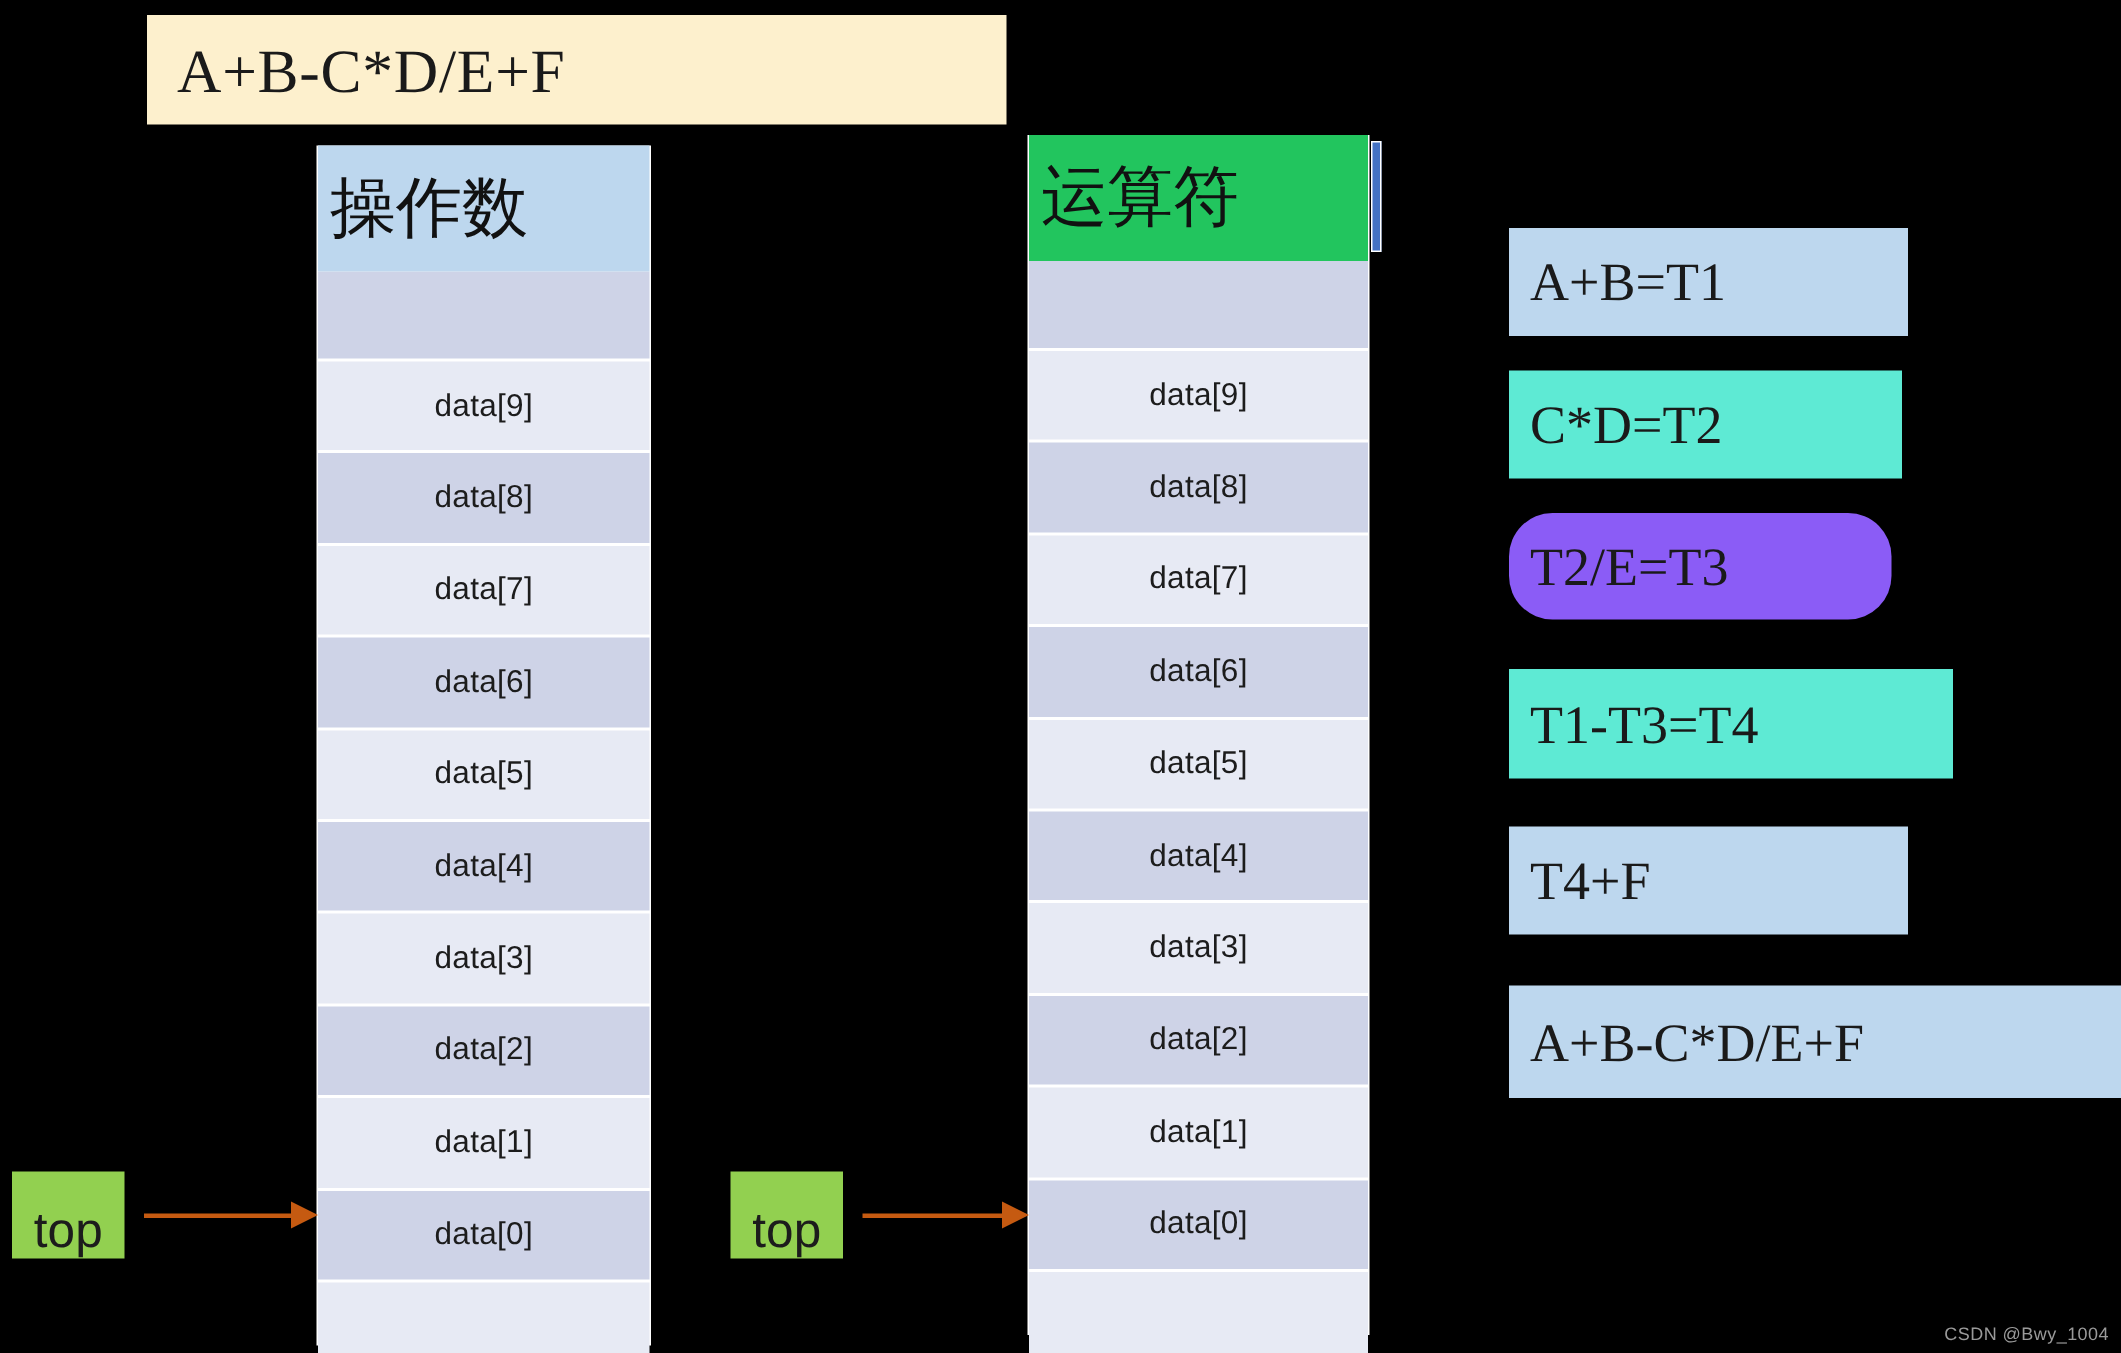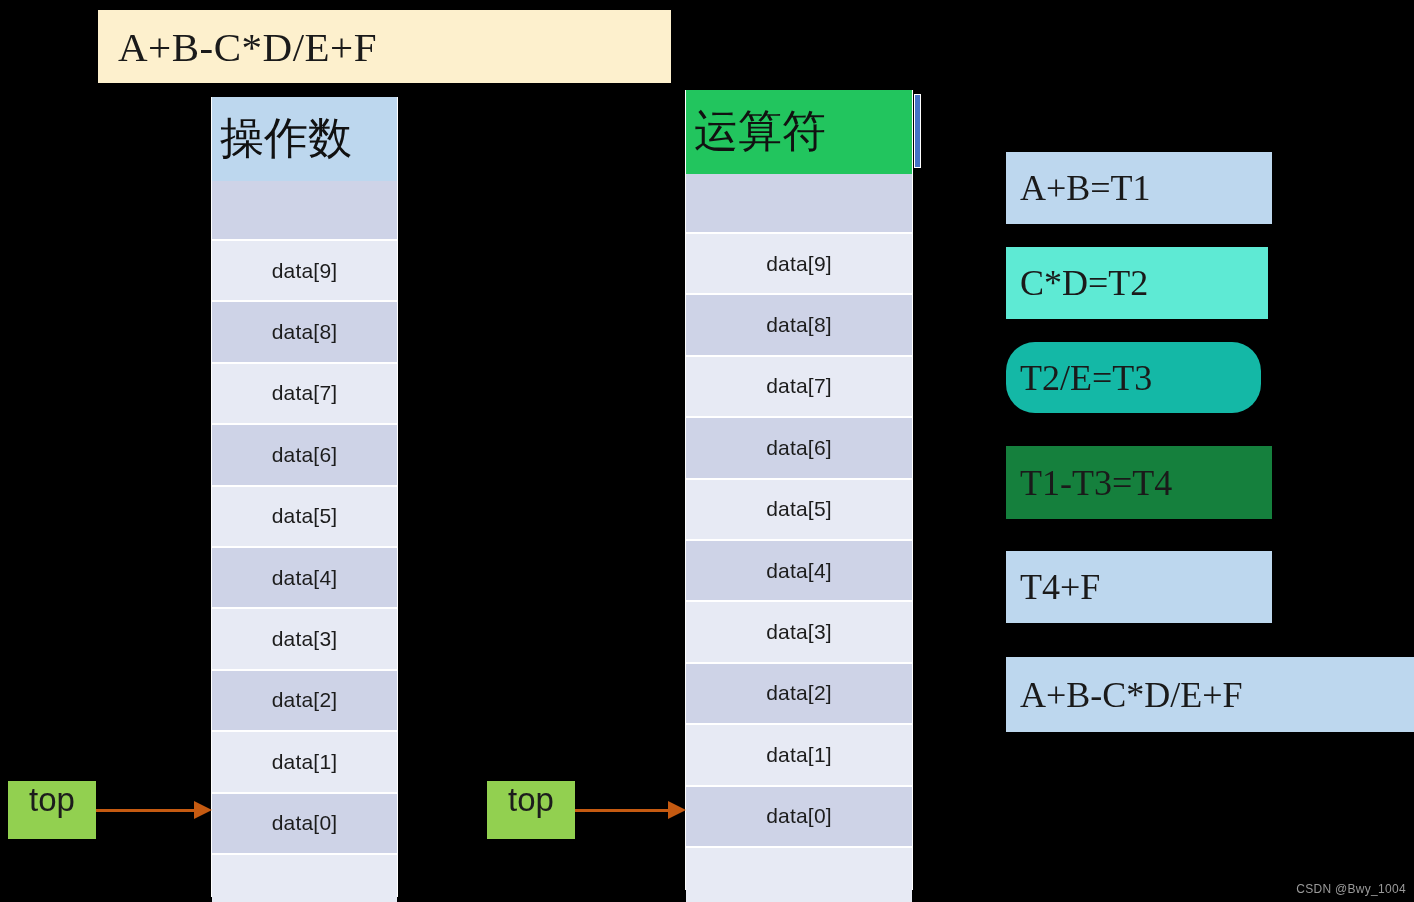--- a/index.html
+++ b/index.html
@@ -40,21 +40,21 @@
   
   .stack-column {
     position: absolute;
     box-sizing: border-box;
     background: #ffffff;
     padding: 0 1px 1px 1px;
   }
   #stack-operands {
     left: 211px;
     top: 97px;
-    width: 187px;
+    width: 223px;
     height: 800px;
   }
   #stack-operators {
     left: 685px;
     top: 90px;
     width: 228px;
     height: 800px;
   }
 
   .stack-header {
@@ -112,25 +112,25 @@
     position: absolute;
     height: 58px;
   }
   #top-pointer-operands { left: 8px;   top: 781px; width: 204px; }
   #top-pointer-operators { left: 487px; top: 781px; width: 199px; }
 
   .top-box {
     position: absolute;
     left: 0;
     top: 0;
-    width: 88px;
+    width: 75px;
     height: 58px;
     background: #92d050;
     display: flex;
-    align-items: flex-start;
+    align-items: flex-end;
     justify-content: center;
   }
   .top-box .top-label {
     font-family: "Liberation Sans", sans-serif;
     font-size: 33px;
     color: #1c1c1c;
   }
   .top-arrow-line {
     position: absolute;
     left: 88px;
@@ -288,24 +288,24 @@
   <div class="top-arrow-line" style="background: rgb(197, 90, 17);"></div>
   <div class="top-arrow-head" style="border-left-color: rgb(197, 90, 17);"></div>
 </div>
 
 <div class="result-box" id="result-box-0" style="top: 112px; height: 72px; width: 266px; background: rgb(189, 215, 238);">
   <span class="result-text">A+B=T1</span>
 </div>
 <div class="result-box" id="result-box-1" style="top: 207px; height: 72px; width: 262px; background: #5eead4;">
   <span class="result-text">C*D=T2</span>
 </div>
-<div class="result-box" id="result-box-2" style="top: 302px; height: 71px; width: 255px; background: #14b8a6; border-radius: 29px;">
+<div class="result-box" id="result-box-2" style="top: 302px; height: 71px; width: 255px; background: #8b5cf6; border-radius: 29px;">
   <span class="result-text">T2/E=T3</span>
 </div>
-<div class="result-box" id="result-box-3" style="top: 406px; height: 73px; width: 266px; background: #15803d;">
+<div class="result-box" id="result-box-3" style="top: 406px; height: 73px; width: 296px; background: #5eead4;">
   <span class="result-text">T1-T3=T4</span>
 </div>
 <div class="result-box" id="result-box-4" style="top: 511px; height: 72px; width: 266px; background: rgb(189, 215, 238);">
   <span class="result-text">T4+F</span>
 </div>
 <div class="result-box" id="result-box-5" style="top: 617px; height: 75px; width: 408px; background: rgb(189, 215, 238);">
   <span class="result-text">A+B-C*D/E+F</span>
 </div>
 
 <div id="watermark">CSDN @Bwy_1004</div>

